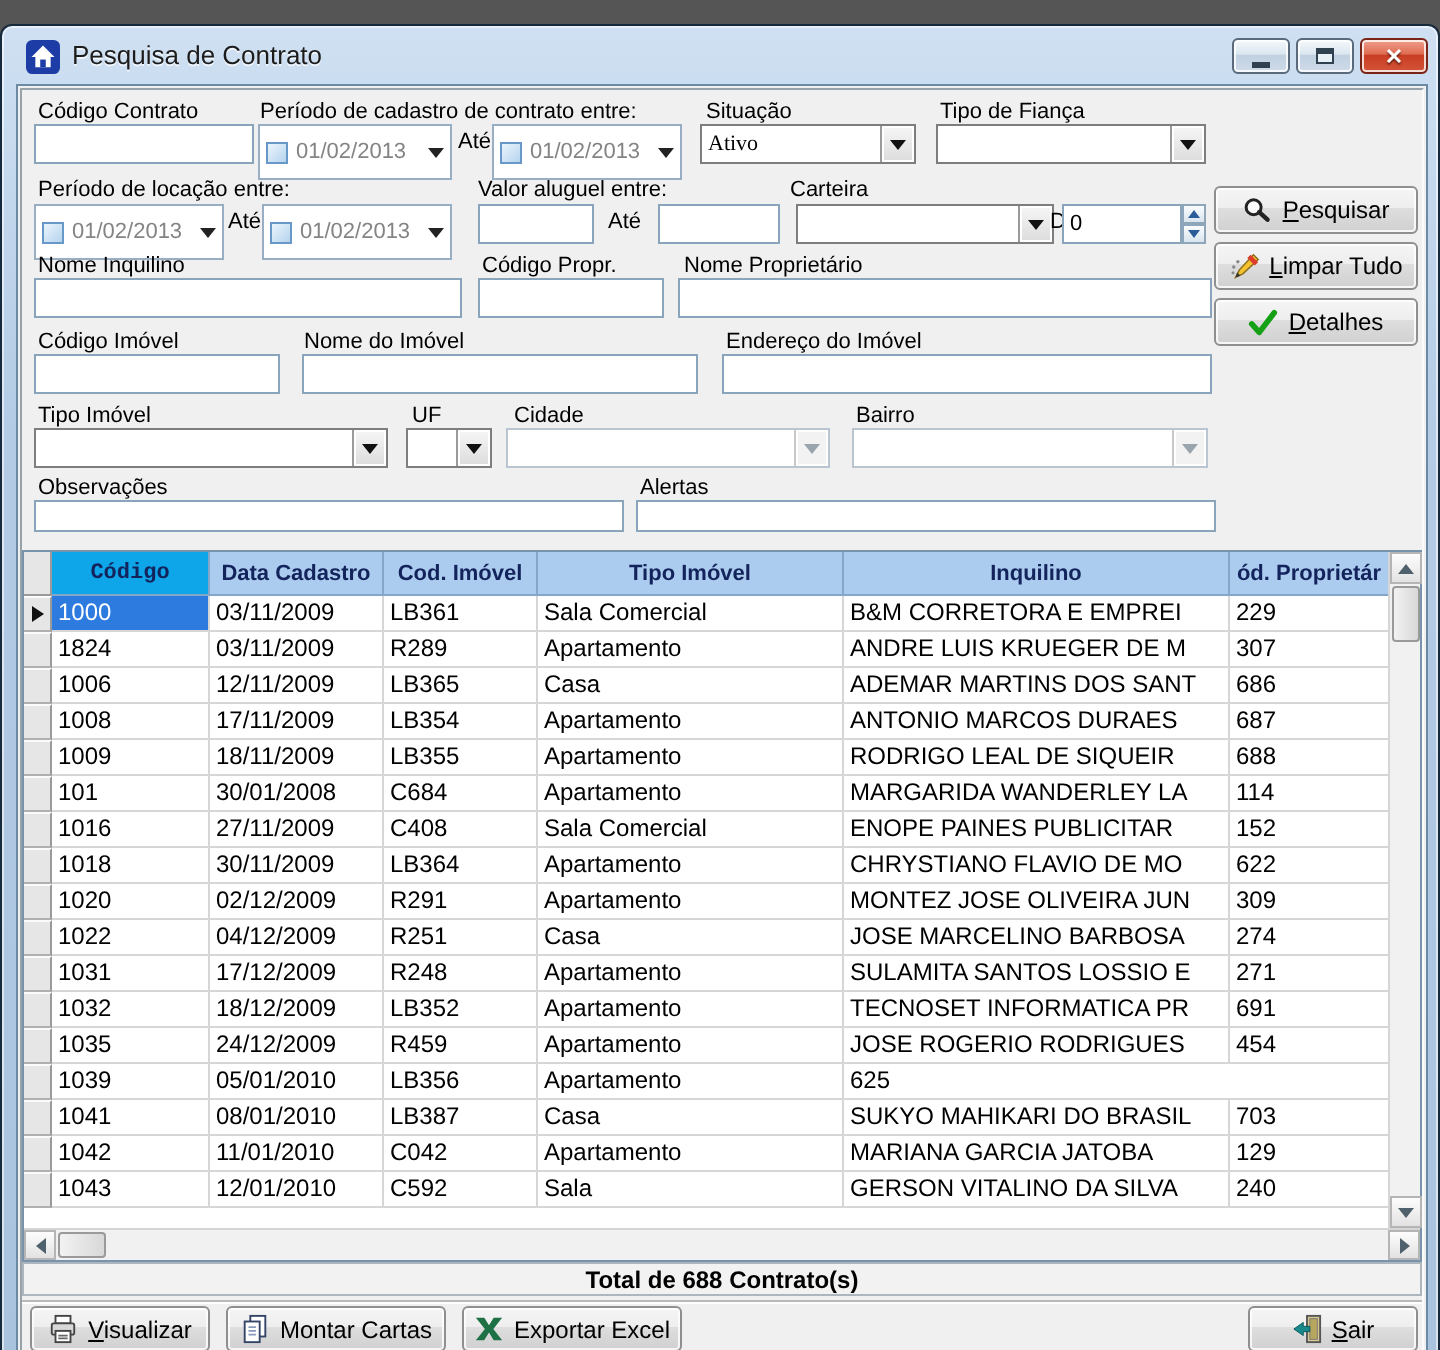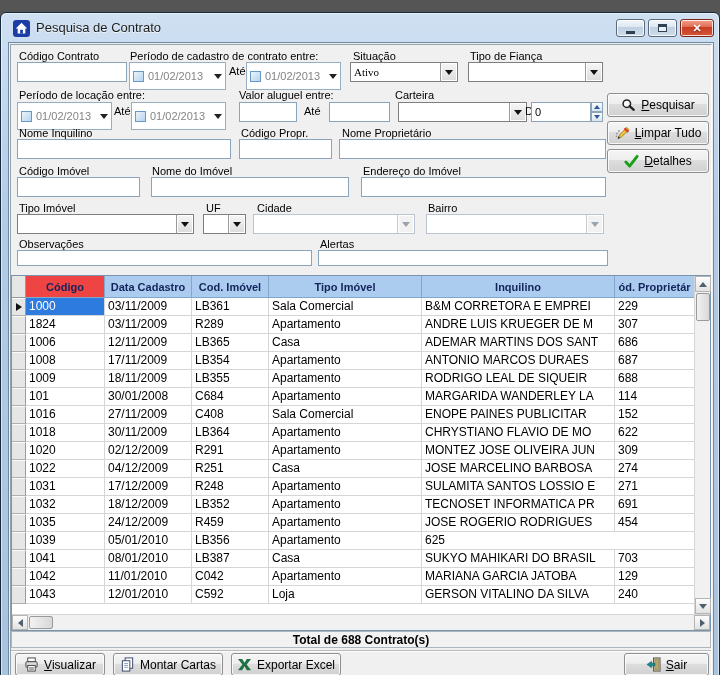--- a/index.html
+++ b/index.html
@@ -80,21 +80,21 @@
 
   
   #grid-panel { left:10px; top:262px; width:700px; height:356px; border:1px solid #7a93ad; background:#fff; }
   #grid-header { position:absolute; left:0; top:0; width:682px; height:22px; display:flex; }
   .hcell {
     background:#abccee; border-right:1px solid #84a7c9; border-bottom:1px solid #84a7c9;
     font-size:11px; font-weight:bold; color:#13235b;
     display:flex; align-items:center; justify-content:center;
     white-space:nowrap; overflow:hidden;
   }
-  .hcell.green { background:#ef4444; }
+  .hcell.green { background:#0ea5e9;font-family:Liberation Mono, monospace; }
   .hcell.ind { background:#e6e6e6; border-right-color:#9a9a9a; border-bottom-color:#9a9a9a; }
   #grid-body { position:absolute; left:0; top:22px; width:682px; height:316px; background:#fff; overflow:hidden; }
   .grid-row { display:flex; height:18px; }
   .gcell {
     border-right:1px solid #d6d6d6; border-bottom:1px solid #d6d6d6;
     font-size:12px; color:#000; padding:1px 2px 0 3px;
     white-space:nowrap; overflow:hidden;
   }
   .gcell.ind { background:#e6e6e6; border-right-color:#9a9a9a; border-bottom-color:#b0b0b0; padding:0; display:flex; align-items:center; justify-content:center; border-top:1px solid #fbfbfb; }
   .row-arrow { width:0; height:0; border-top:4px solid transparent; border-bottom:4px solid transparent; border-left:6px solid #111; }
@@ -438,21 +438,21 @@
           <div class="gcell c2">C042</div>
           <div class="gcell c3">Apartamento</div>
           <div class="gcell c4">MARIANA GARCIA JATOBA</div>
           <div class="gcell c5">129</div>
         </div>
         <div class="grid-row">
           <div class="gcell ind"></div>
           <div class="gcell c0">1043</div>
           <div class="gcell c1">12/01/2010</div>
           <div class="gcell c2">C592</div>
-          <div class="gcell c3">Loja</div>
+          <div class="gcell c3">Sala</div>
           <div class="gcell c4">GERSON  VITALINO DA SILVA</div>
           <div class="gcell c5">240</div>
         </div>
       </div>
 
     <div id="vscroll">
       <div class="sb-btn" style="position:absolute;top:0;left:0;width:16px;height:16px">
           <span class="tri-up"></span>
         </div>
       <div class="sb-thumb" style="position:absolute;top:17px;left:1px;width:14px;height:28px"></div>

